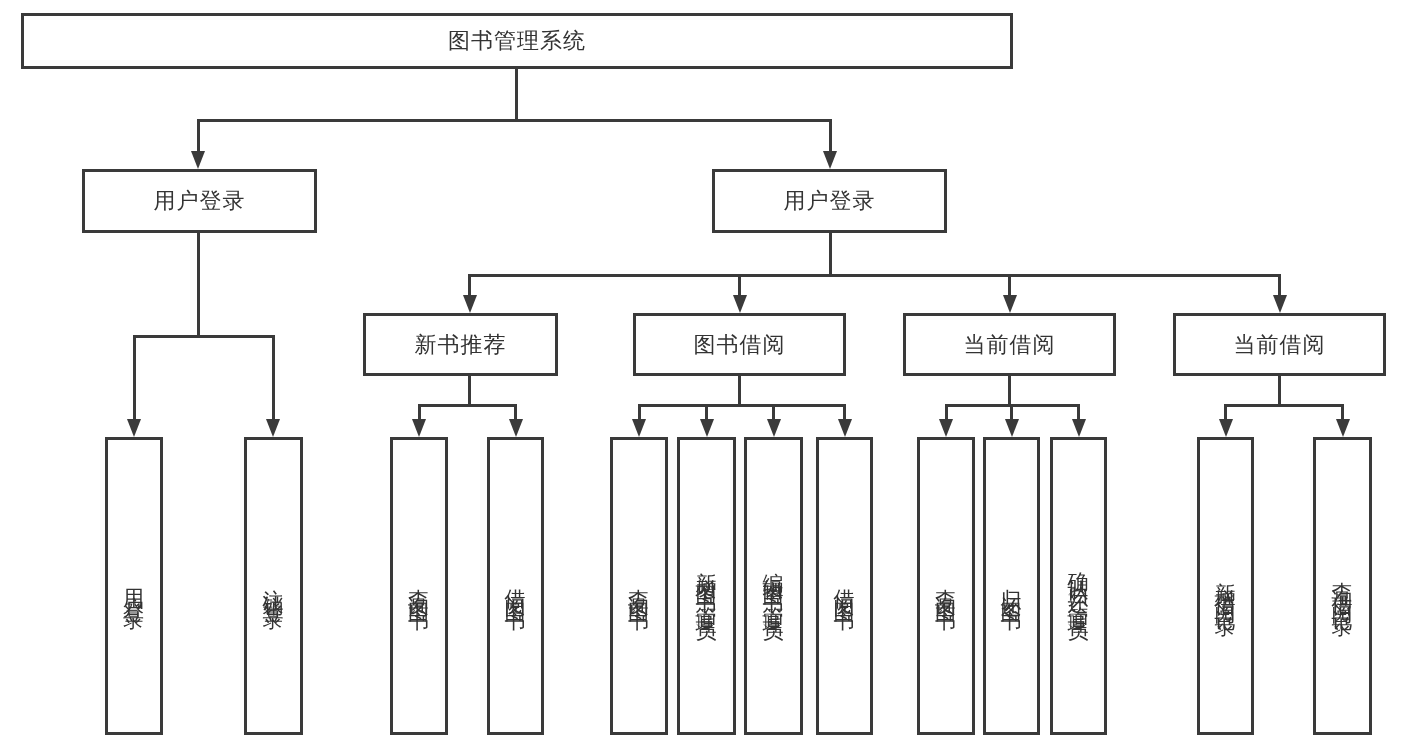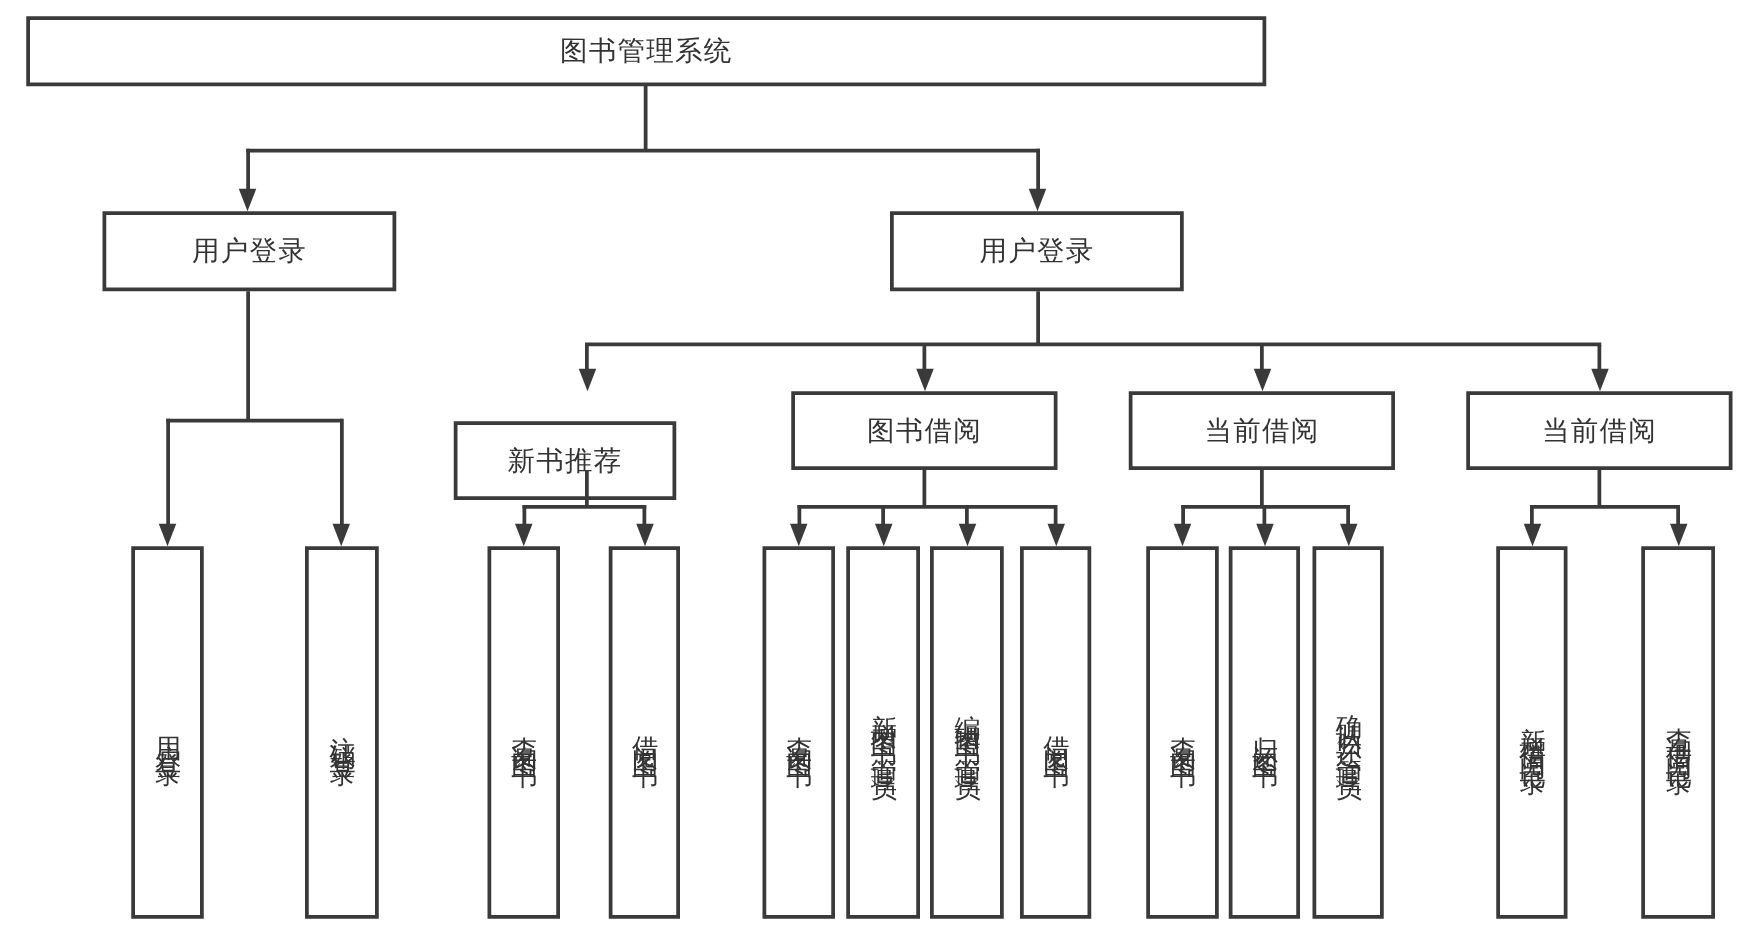--- a/index.html
+++ b/index.html
@@ -34,21 +34,21 @@
 <body>
 
 <div class="canvas">
 
   <div class="box hnode" style="left:21px;top:13px;width:992px;height:56px;">图书管理系统</div>
 
   <div class="box hnode" style="left:82px;top:169px;width:235px;height:64px;">用户登录</div>
 
   <div class="box hnode" style="left:712px;top:169px;width:235px;height:64px;">用户登录</div>
 
-  <div class="box hnode" style="left:363px;top:313px;width:178px;height:63px;margin-top:24px;">新书推荐</div>
+  <div class="box hnode" style="left:363px;top:313px;width:195px;height:63px;">新书推荐</div>
 
   <div class="box hnode" style="left:903px;top:313px;width:213px;height:63px;">当前借阅</div>
 
   <div class="box hnode" style="left:633px;top:313px;width:213px;height:63px;">图书借阅</div>
 
   <div class="box hnode" style="left:1173px;top:313px;width:213px;height:63px;">当前借阅</div>
 
   <div class="box leaf" style="left:105px;top:437px;width:58px;height:298px;">
     <span>用户登录</span>
   </div>

